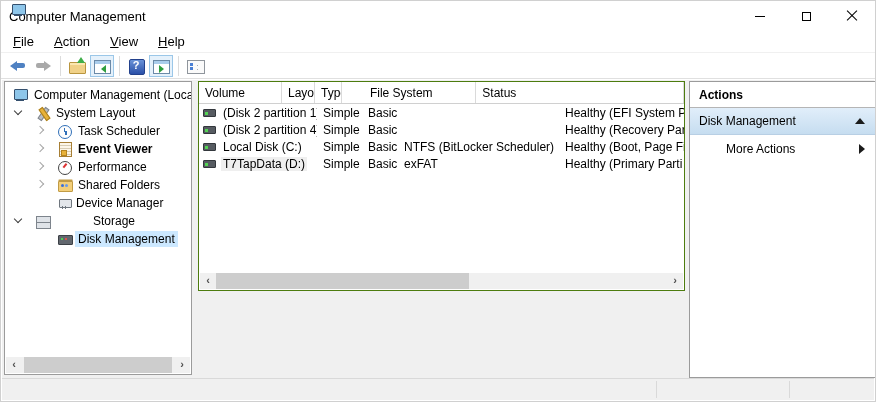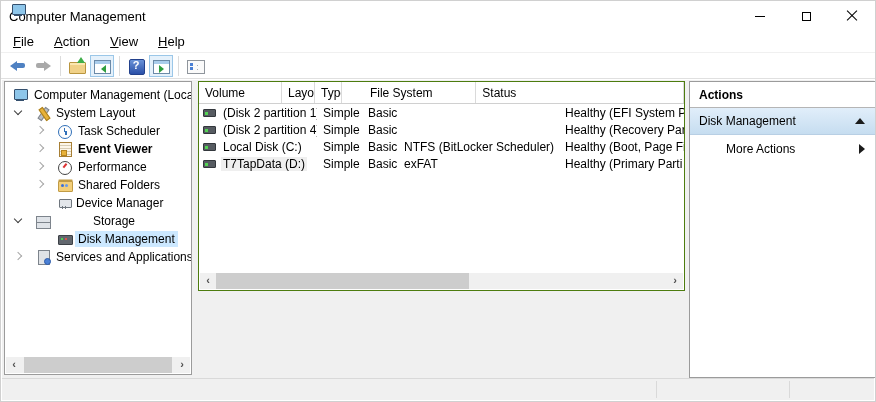--- a/index.html
+++ b/index.html
@@ -198,25 +198,20 @@
         </div>
         <div class="tree-row">
           <span class="chev exp" style="left: 10px;"></span>
           <span class="ti t-storage" style="left: 30px;"></span>
           <span class="tree-label" style="left: 48px; margin-left: 37px;">Storage</span>
         </div>
         <div class="tree-row">
           <span class="ti t-disk" style="left: 52px;"></span>
           <span class="tree-label sel" style="left: 70px;">Disk Management</span>
         </div>
-        <div class="tree-row">
-          <span class="chev col" style="left: 10px;"></span>
-          <span class="ti t-services" style="left: 30px;"></span>
-          <span class="tree-label" style="left: 48px;">Services and Applications</span>
-        </div>
       </div>
     <div class="hscroll">
       <div class="sb-arrow">‹</div>
       <div class="sb-track">
         <div class="sb-thumb" style="left:2px; width:148px;"></div>
       </div>
       <div class="sb-arrow">›</div>
     </div>
   </div>
 

